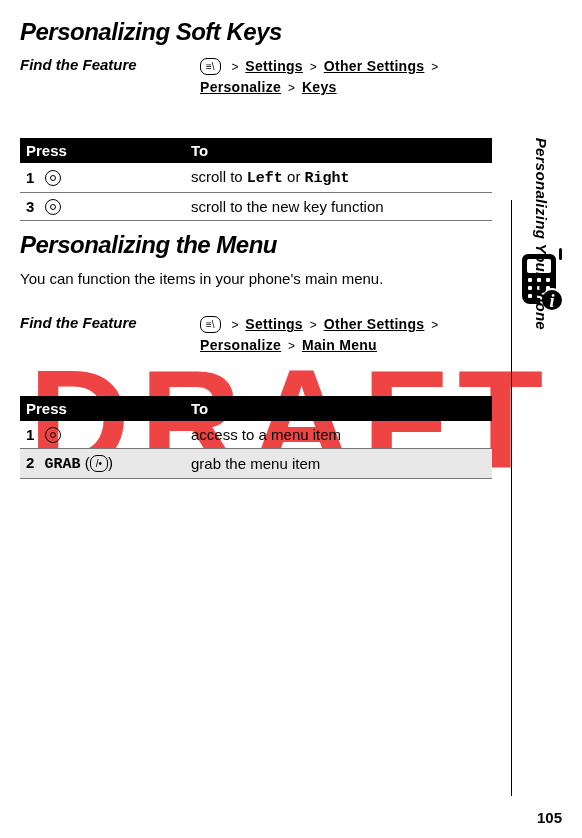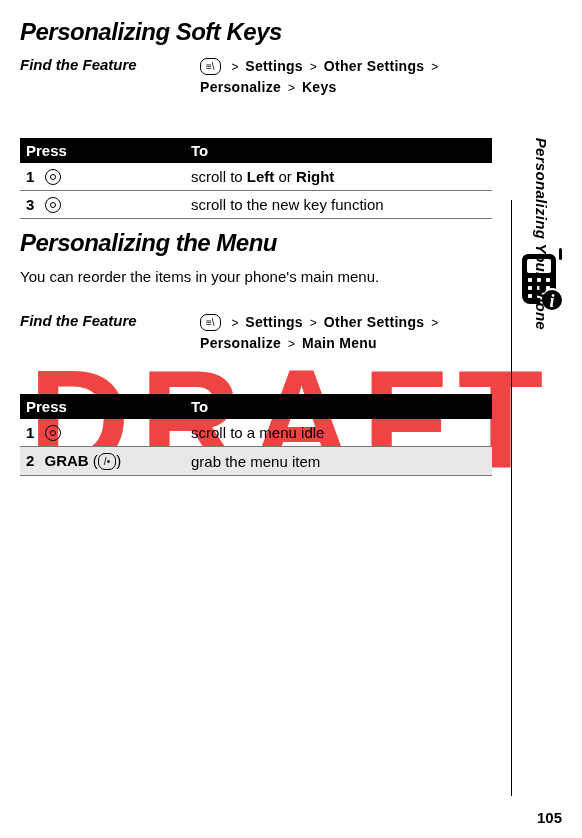--- a/index.html
+++ b/index.html
@@ -65,20 +65,21 @@
       font-size: 11px;
       line-height: 14px;
       vertical-align: 1px;
       min-width: 18px;
       text-align: center;
     }
     .bc {
       font-weight: 900;
       font-family: Arial, sans-serif;
       letter-spacing: 0.3px;
+      text-decoration: underline;
     }
     .bc-sep {
       font-size: 12px;
       padding: 0 3px;
     }
     table {
       width: 100%;
       border-collapse: collapse;
       margin-bottom: 10px;
     }
@@ -101,21 +102,21 @@
     .step-num { font-weight: 700; padding-right: 6px; }
     .circle-key {
       display: inline-block;
       width: 16px; height: 16px;
       border: 1.3px solid #000;
       border-radius: 50%;
       vertical-align: -3px;
       position: relative;
     }
     .circle-key::before { content:""; position:absolute; left:50%; top:50%; width:4px; height:4px; border:1px solid #000; border-radius:50%; transform:translate(-50%,-50%); }
-    .fnlabel { font-weight: 900; font-family: Liberation Sans, sans-serif; }
+    .fnlabel { font-weight: 900; font-family: Liberation Mono, monospace; }
 
     
     .side-area {
       position: absolute;
       right: 0;
       top: 0;
       width: 80px;
       height: 838px;
       z-index: 2;
     }
@@ -214,21 +215,21 @@
         <td><span>scroll to </span><span class="fnlabel">Left</span><span>  or </span><span class="fnlabel">Right</span></td>
       </tr>
       <tr>
         <td class="col-press"><span class="step-num">3</span> <span class="circle-key"></span></td>
         <td>scroll to the new key function</td>
       </tr>
     </tbody>
   </table>
 
   <h1>Personalizing the Menu</h1>
-  <p class="intro">You can reorder the items in your phone's main menu.</p>
+  <p class="intro">You can function the items in your phone's main menu.</p>
 
   <div class="feature-row">
     <div class="feature-label">Find the Feature</div>
     <div class="feature-path">
       <span class="key-symbol"><span class="sym">≡\</span></span>
       &nbsp;<span class="bc-sep">&gt;</span>
       <span class="bc">Settings</span>
       <span class="bc-sep">&gt;</span>
       <span class="bc">Other Settings</span>
       <span class="bc-sep">&gt;</span><br>
@@ -241,21 +242,21 @@
   <table>
     <thead>
       <tr>
         <th>Press</th>
         <th>To</th>
       </tr>
     </thead>
     <tbody>
       <tr>
         <td class="col-press"><span class="step-num">1</span> <span class="circle-key"></span></td>
-        <td>scroll to a menu idle</td>
+        <td>access to a menu item</td>
       </tr>
       <tr class="shaded">
         <td class="col-press"><span class="step-num">2</span> <span class="fnlabel">GRAB</span> (<span class="key-symbol"><span class="sym">/•</span></span>)</td>
         <td>grab the menu item</td>
       </tr>
     </tbody>
   </table>
 
 </div>
 

